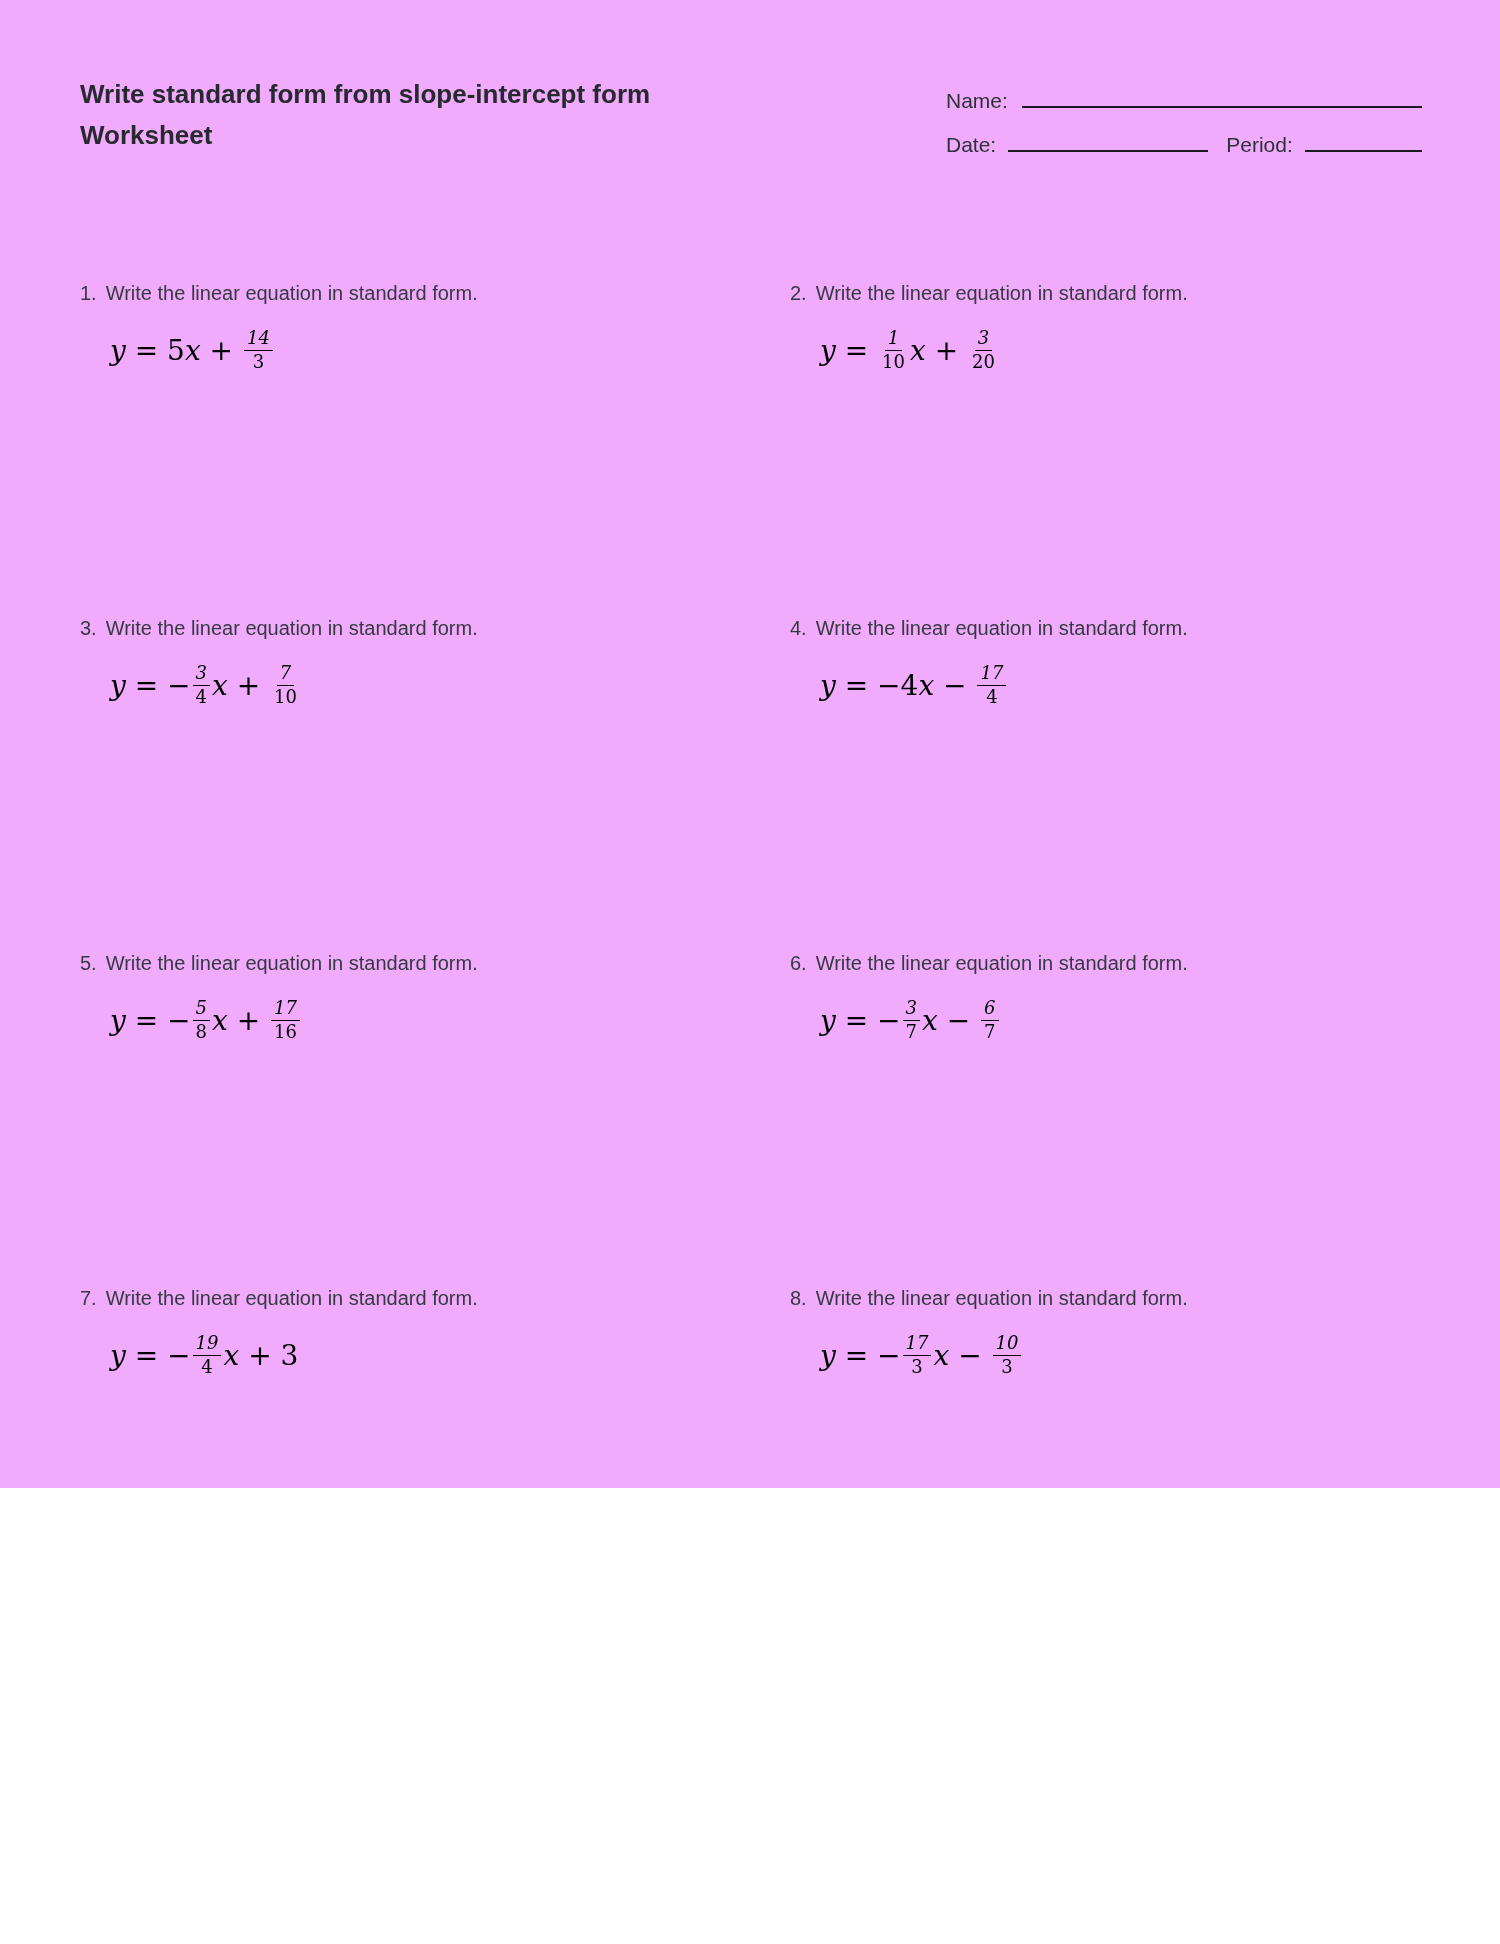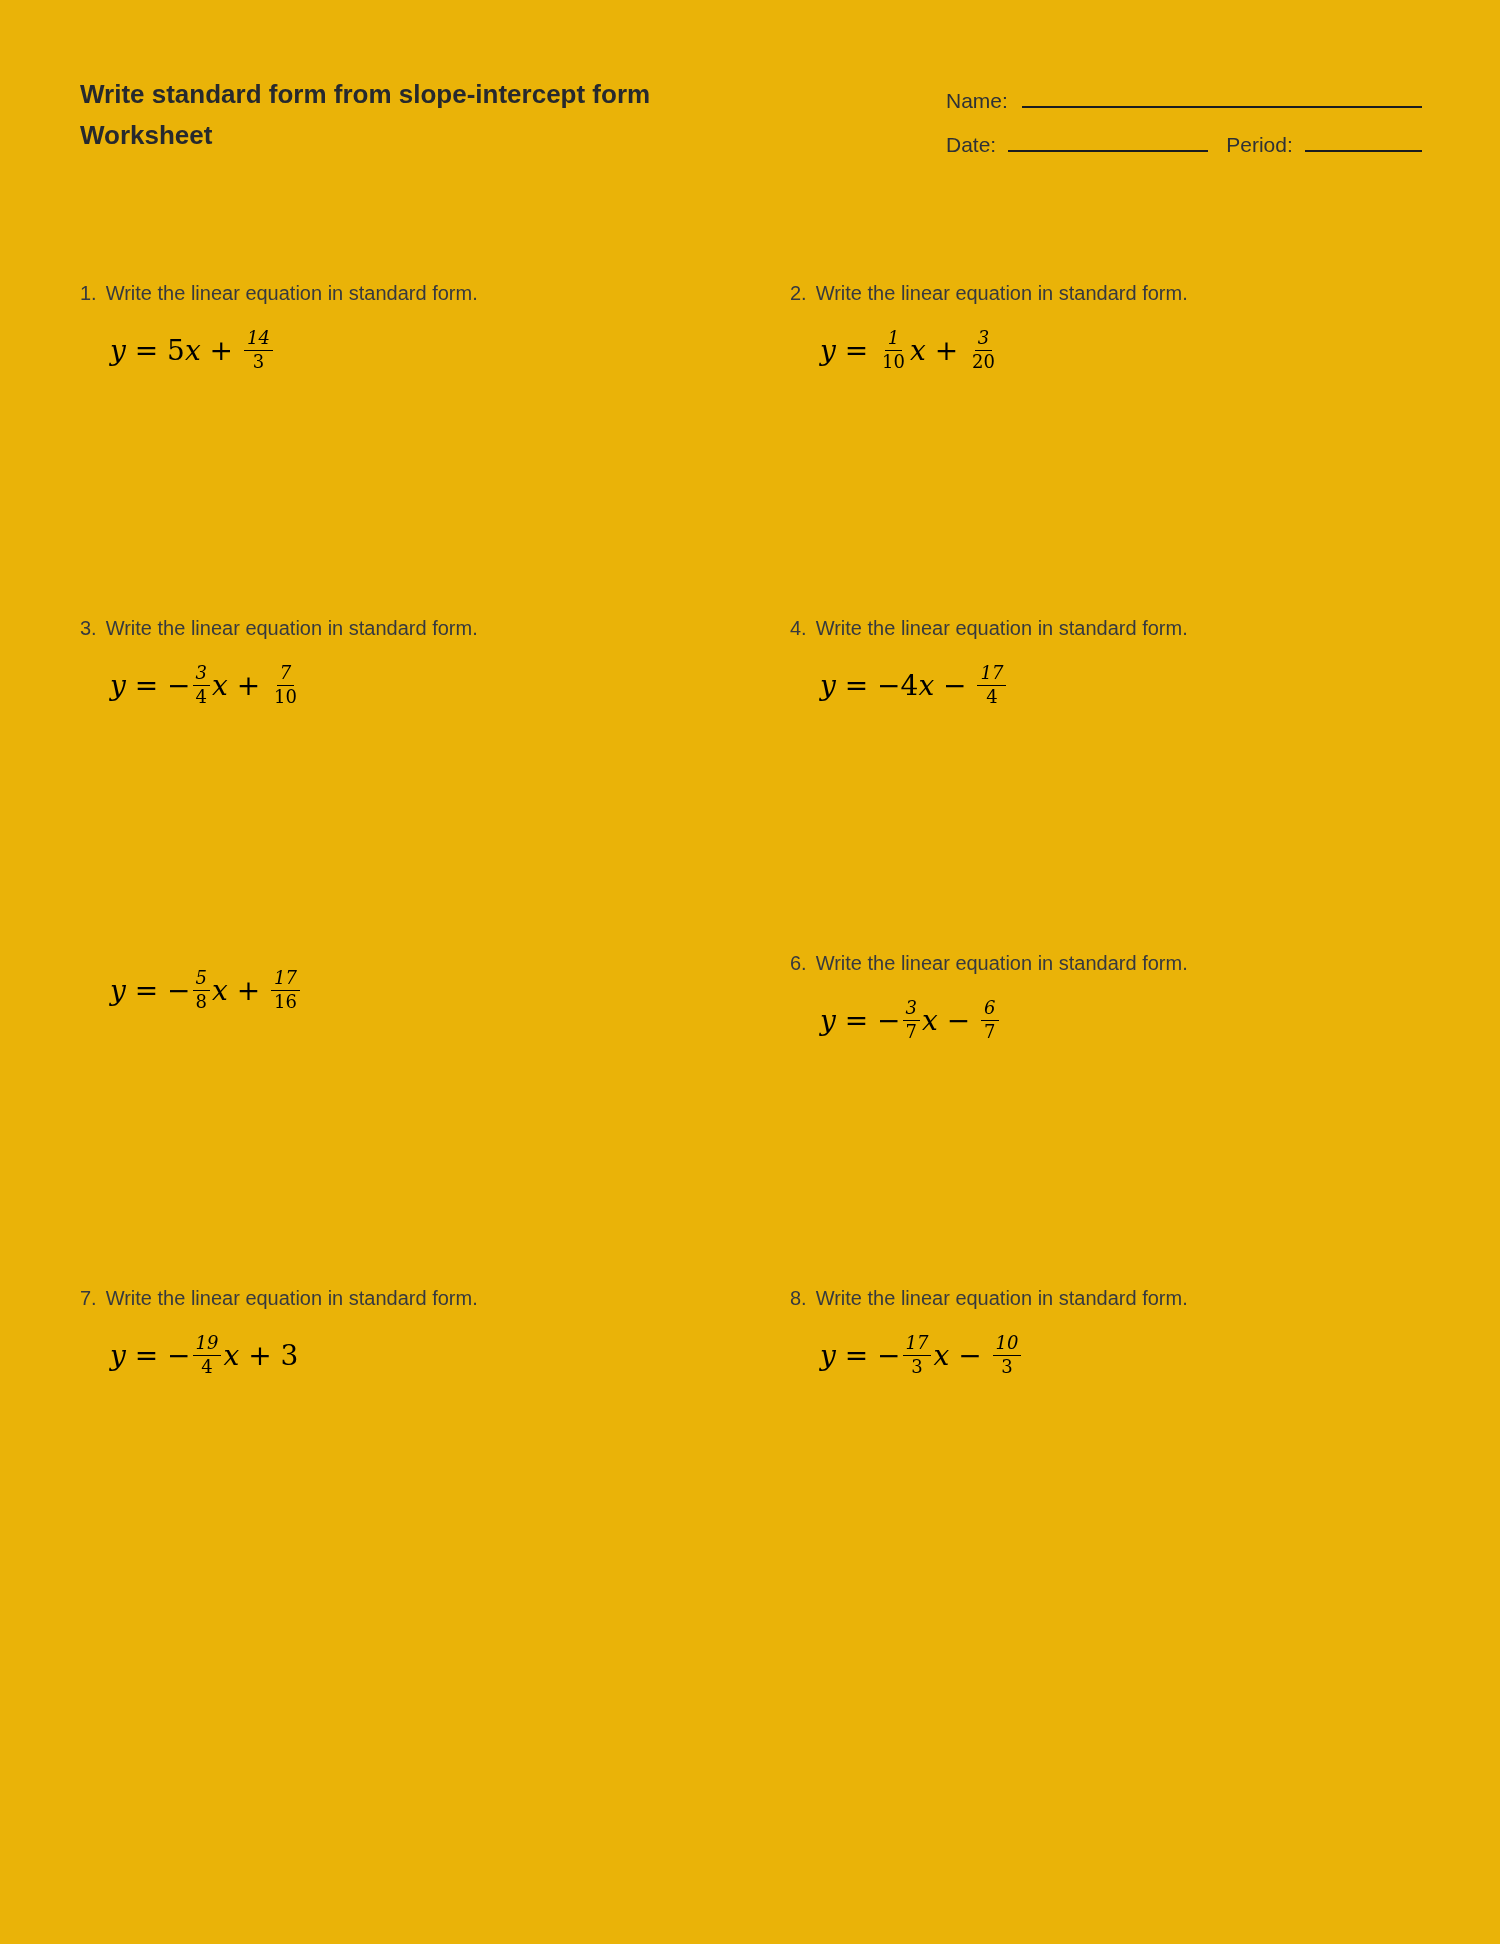--- a/index.html
+++ b/index.html
@@ -1,17 +1,17 @@
 <!DOCTYPE html>
 <html><head>
 <meta charset="utf-8">
 <style>
   html,body{margin:0;padding:0;background:#ffffff;}
   .page{
-    position:relative;width:1500px;height:1944px;background:#eab308;overflow:hidden;
+    position:relative;width:1500px;height:1488px;background:#f0abfc;overflow:hidden;
     font-family:"Liberation Sans",sans-serif;color:#2c2f34;
   }
   
   .title{position:absolute;left:80px;top:74px;font-size:26px;font-weight:700;color:#26292e;line-height:41px;}
   
   .fields{position:absolute;left:946px;top:88px;width:476px;font-size:21px;color:#2e3136;}
   .field-row{display:flex;align-items:flex-end;line-height:25px;text-align:center;}
   .date-row{margin-top:19px;}
   .blank-line{display:inline-block;border-bottom:2px solid #1a1c20;margin-bottom:5px;}
   .name-line{flex:1;margin-left:14px;}
@@ -82,20 +82,23 @@
   </div>
 
   <div class="problem">
     <div class="prompt">
       <span class="pnum">4.</span><span class="ptext">Write the linear equation in standard form.</span>
     </div>
     <div class="equation"><span class="mvar">y</span><span class="mtext"> = −4</span><span class="mvar">x</span><span class="mtext"> − </span><span class="frac"><span class="num">17</span><span class="den">4</span></span></div>
   </div>
 
   <div class="problem">
+    <div class="prompt">
+      <span class="pnum">5.</span><span class="ptext">Write the linear equation in standard form.</span>
+    </div>
     <div class="equation"><span class="mvar">y</span><span class="mtext"> = −</span><span class="frac"><span class="num">5</span><span class="den">8</span></span><span class="mvar">x</span><span class="mtext"> + </span><span class="frac"><span class="num">17</span><span class="den">16</span></span></div>
   </div>
 
   <div class="problem">
     <div class="prompt">
       <span class="pnum">6.</span><span class="ptext">Write the linear equation in standard form.</span>
     </div>
     <div class="equation"><span class="mvar">y</span><span class="mtext"> = −</span><span class="frac"><span class="num">3</span><span class="den">7</span></span><span class="mvar">x</span><span class="mtext"> − </span><span class="frac"><span class="num">6</span><span class="den">7</span></span></div>
   </div>
 

